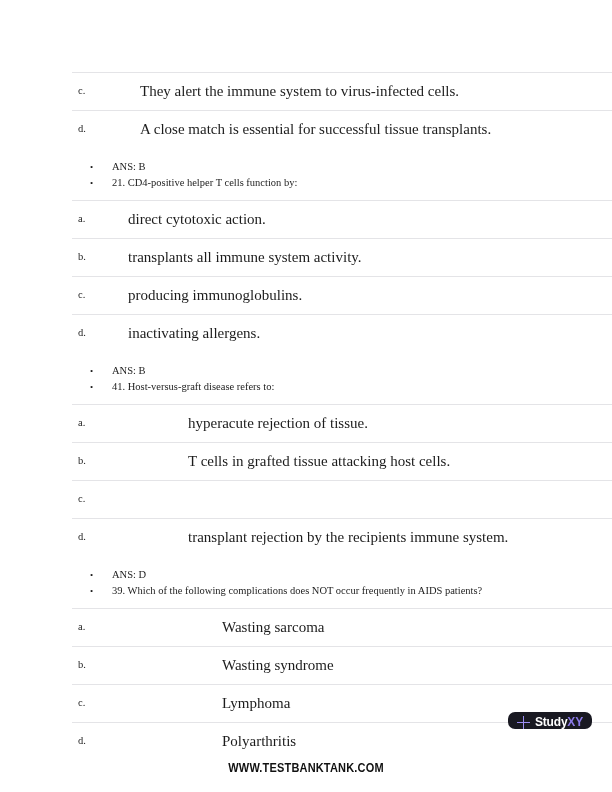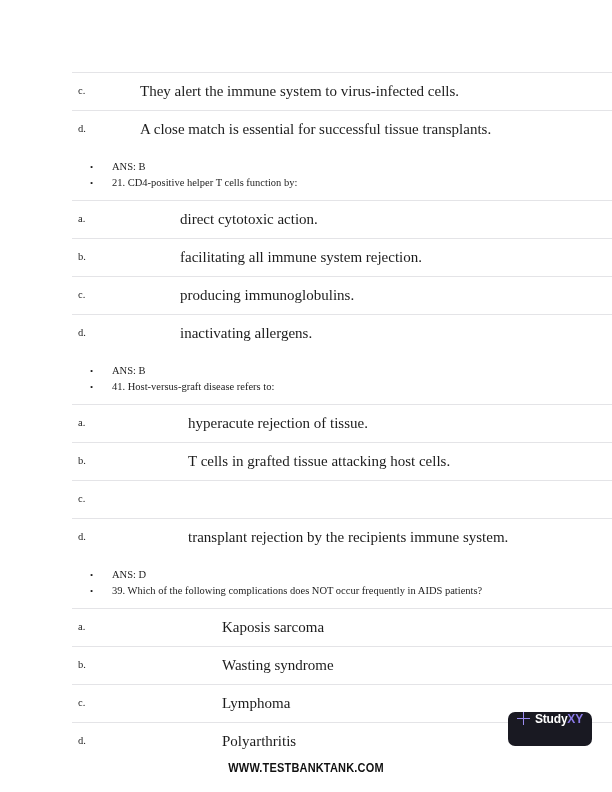--- a/index.html
+++ b/index.html
@@ -56,21 +56,21 @@
 
   .opt-text {
     font-size: 15px;
     line-height: 14px;
     color: #1c1c1c;
     white-space: nowrap;
   }
 
   
   .indent-a .opt-text { margin-left: 62px; }
-  .indent-b .opt-text { margin-left: 102px; }
+  .indent-b .opt-text { margin-left: 50px; }
   .indent-c .opt-text { margin-left: 70px; padding-left: 40px; }
   .indent-d .opt-text { margin-left: 144px; }
 
   
   .ansblock {
     padding: 11px 0 9px 0;
   }
   .bullet-line {
     display: flex;
     align-items: baseline;
@@ -89,25 +89,25 @@
   .bullet-text {
     white-space: nowrap;
   }
 
   
   .badge {
     position: absolute;
     left: 508px;
     top: 712px;
     width: 84px;
-    height: 34px;
+    height: 17px;
     border-radius: 7px;
     background: #191922;
     display: flex;
-    align-items: flex-start;
+    align-items: flex-end;
     justify-content: center;
     gap: 5px;
     font-family: "Liberation Sans", sans-serif;
   }
   .badge-plus {
     position: relative;
     width: 13px;
     height: 13px;
     flex: 0 0 auto;
   }
@@ -177,21 +177,21 @@
     </div>
 
     <div class="rule"></div>
     <div class="optrow indent-b">
       <span class="opt-letter">a.</span>
       <span class="opt-text">direct cytotoxic action.</span>
     </div>
     <div class="rule"></div>
     <div class="optrow indent-b">
       <span class="opt-letter">b.</span>
-      <span class="opt-text">facilitating all immune system rejection.</span>
+      <span class="opt-text">transplants all immune system activity.</span>
     </div>
     <div class="rule"></div>
     <div class="optrow indent-b">
       <span class="opt-letter">c.</span>
       <span class="opt-text">producing immunoglobulins.</span>
     </div>
     <div class="rule"></div>
     <div class="optrow indent-b">
       <span class="opt-letter">d.</span>
       <span class="opt-text">inactivating allergens.</span>
@@ -235,21 +235,21 @@
       </div>
       <div class="bullet-line">
         <span class="bullet-dot">•</span>
         <span class="bullet-text">39. Which of the following complications does NOT occur frequently in AIDS patients?</span>
       </div>
     </div>
 
     <div class="rule"></div>
     <div class="optrow indent-d">
       <span class="opt-letter">a.</span>
-      <span class="opt-text">Kaposis sarcoma</span>
+      <span class="opt-text">Wasting sarcoma</span>
     </div>
     <div class="rule"></div>
     <div class="optrow indent-d">
       <span class="opt-letter">b.</span>
       <span class="opt-text">Wasting syndrome</span>
     </div>
     <div class="rule"></div>
     <div class="optrow indent-d">
       <span class="opt-letter">c.</span>
       <span class="opt-text">Lymphoma</span>

